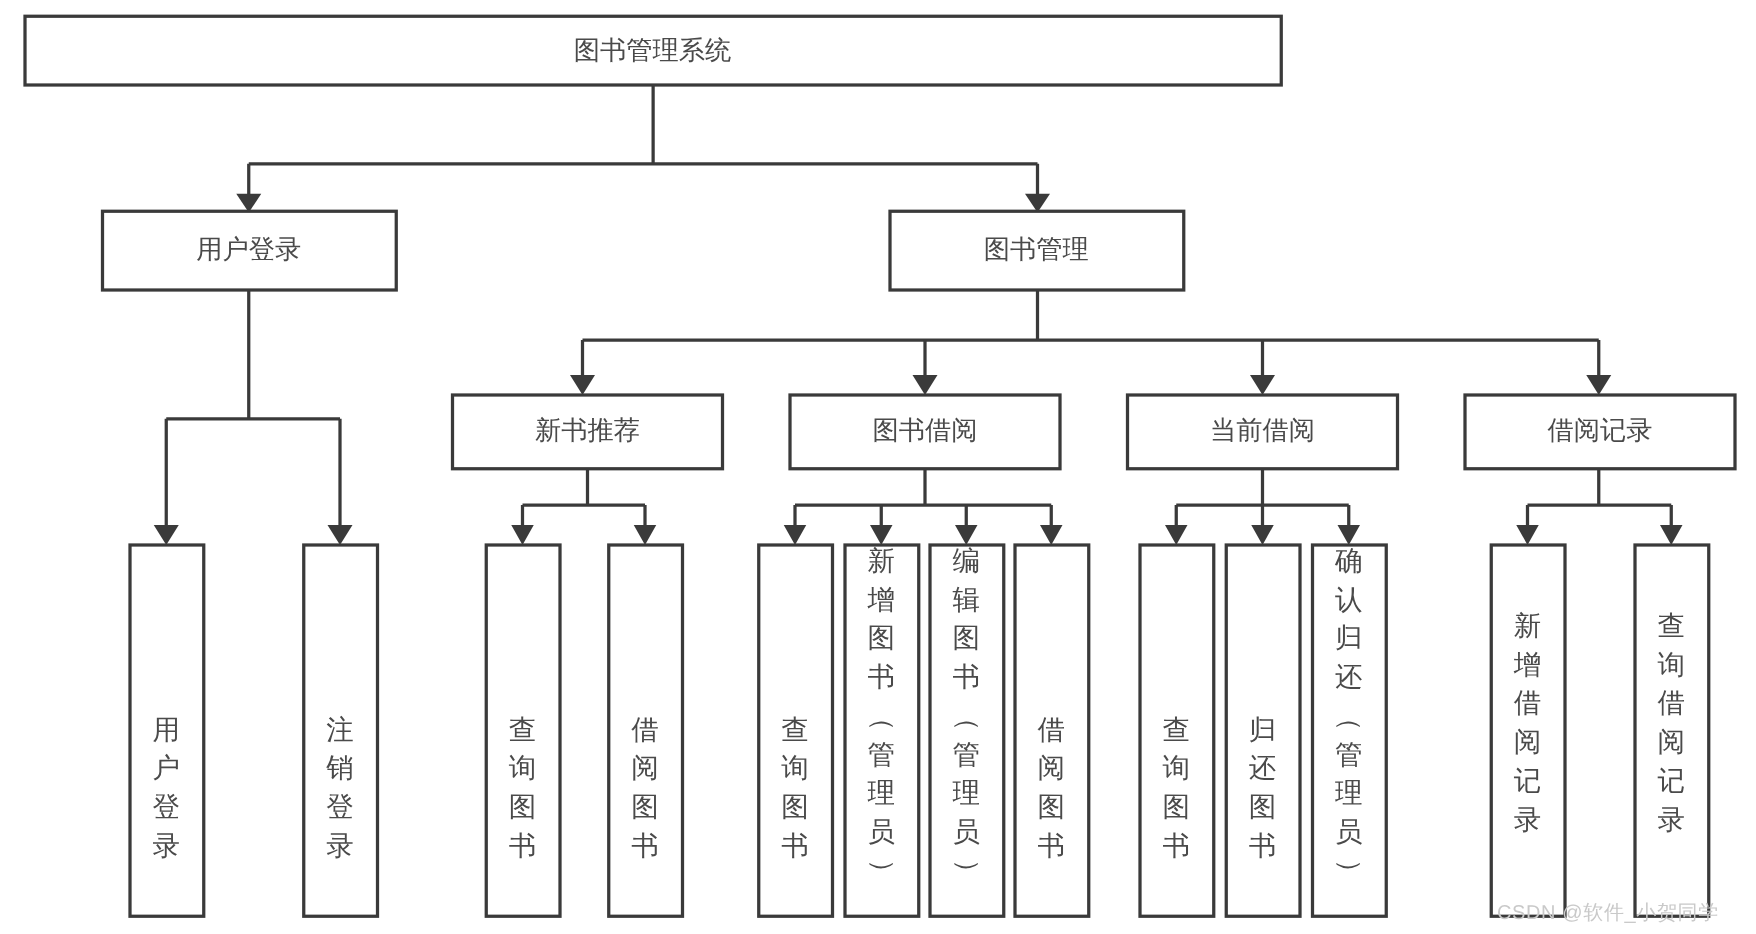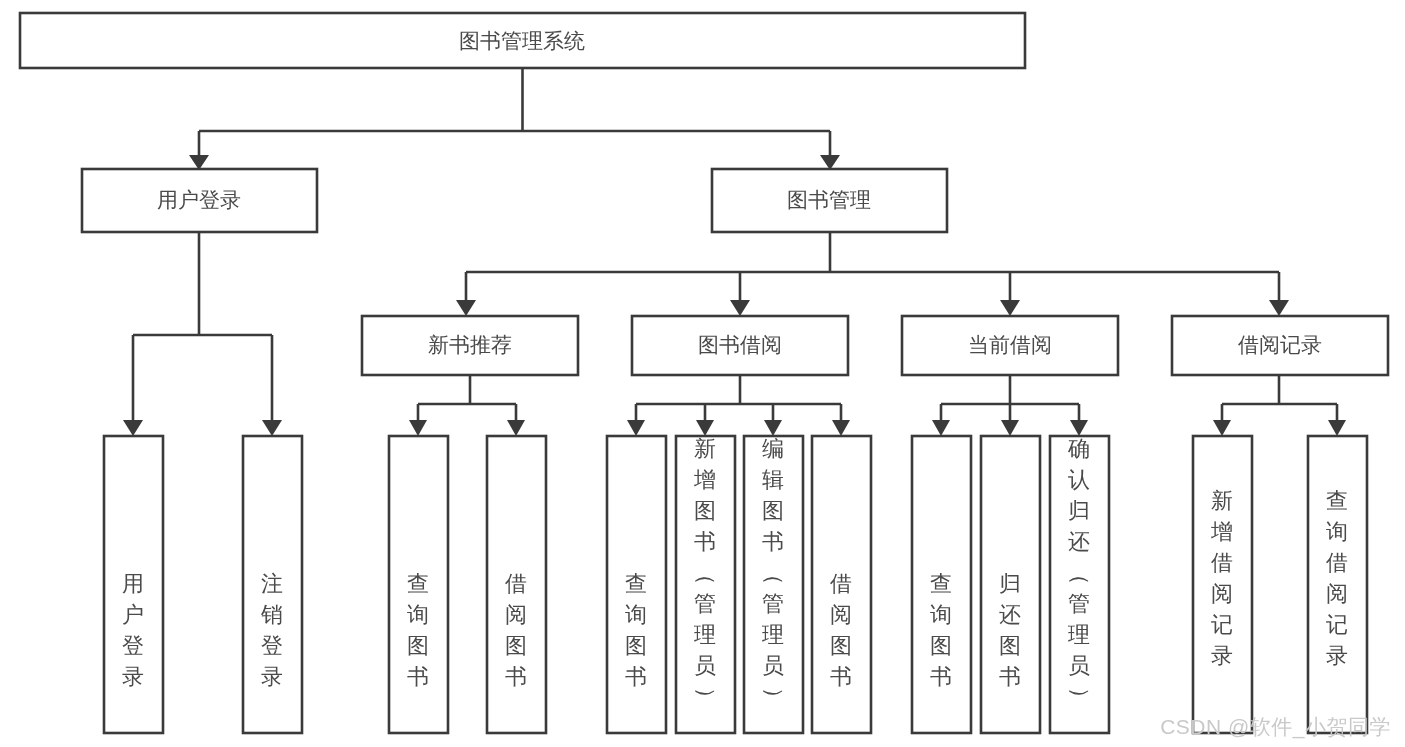--- a/index.html
+++ b/index.html
@@ -55,24 +55,24 @@
   }
   .leaf-label-cell {
     fill: #4a4a4a;
     font-family: "Liberation Sans", "DejaVu Sans", sans-serif;
     font-size: 22px;
     text-anchor: middle;
     dominant-baseline: middle;
   }
   .watermark {
     position: absolute;
-    right: 14px;
+    right: 30px;
     bottom: 6px;
     color: #c9c9c9;
-    font-size: 21px;
+    font-size: 16px;
     font-family: "Liberation Sans", "DejaVu Sans", sans-serif;
     letter-spacing: 0.5px;
     white-space: nowrap;
     user-select: none;
   }
 </style>
 </head>
 <body>
 
 <div id="diagram-root">

